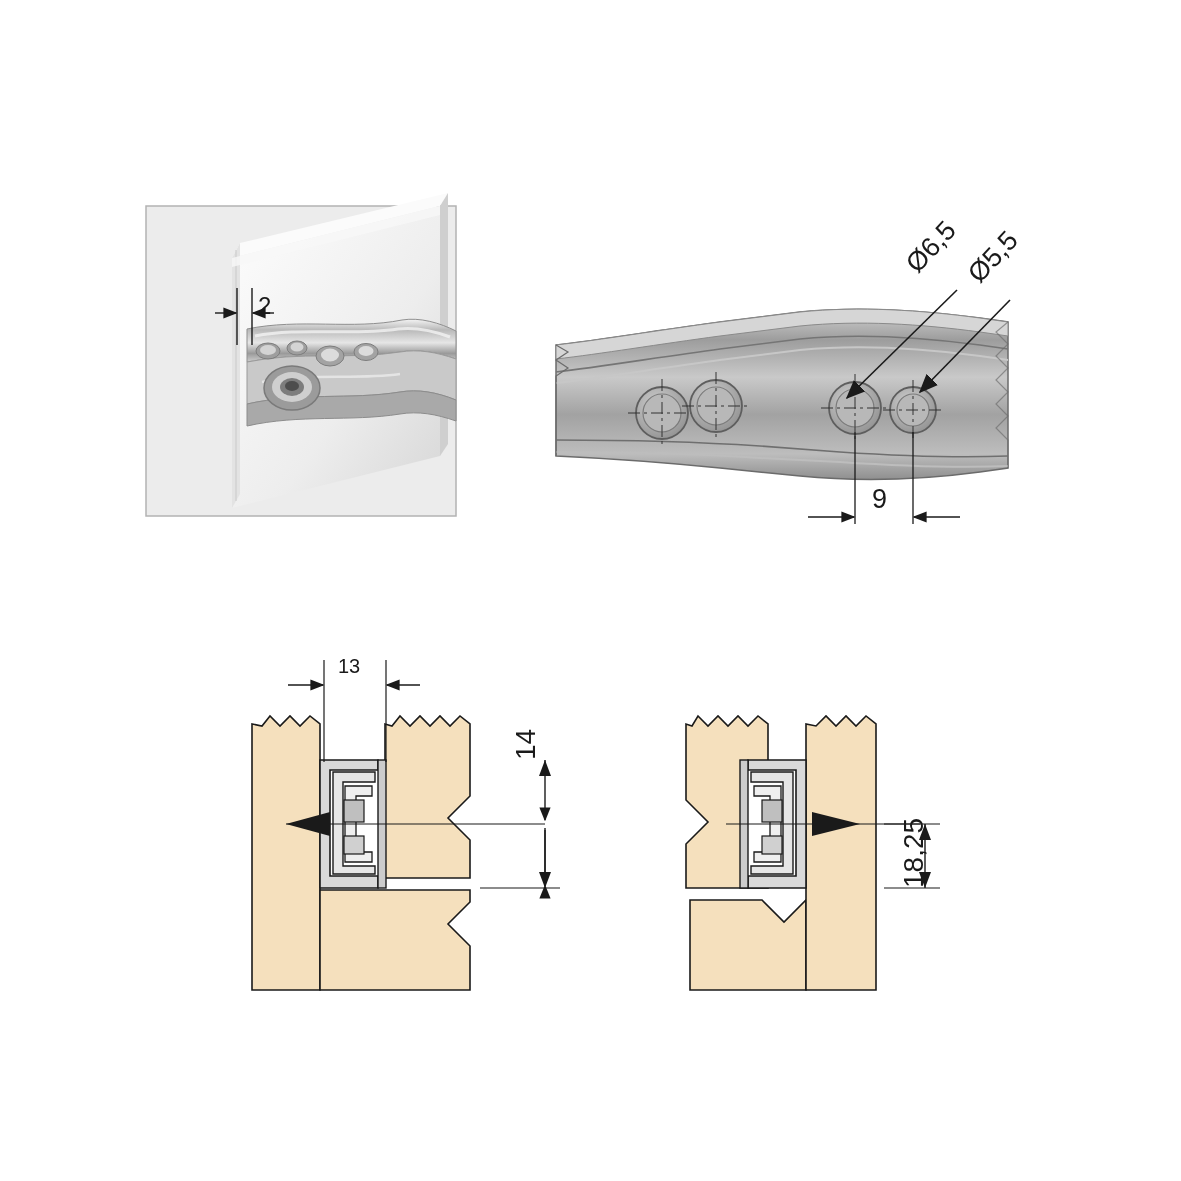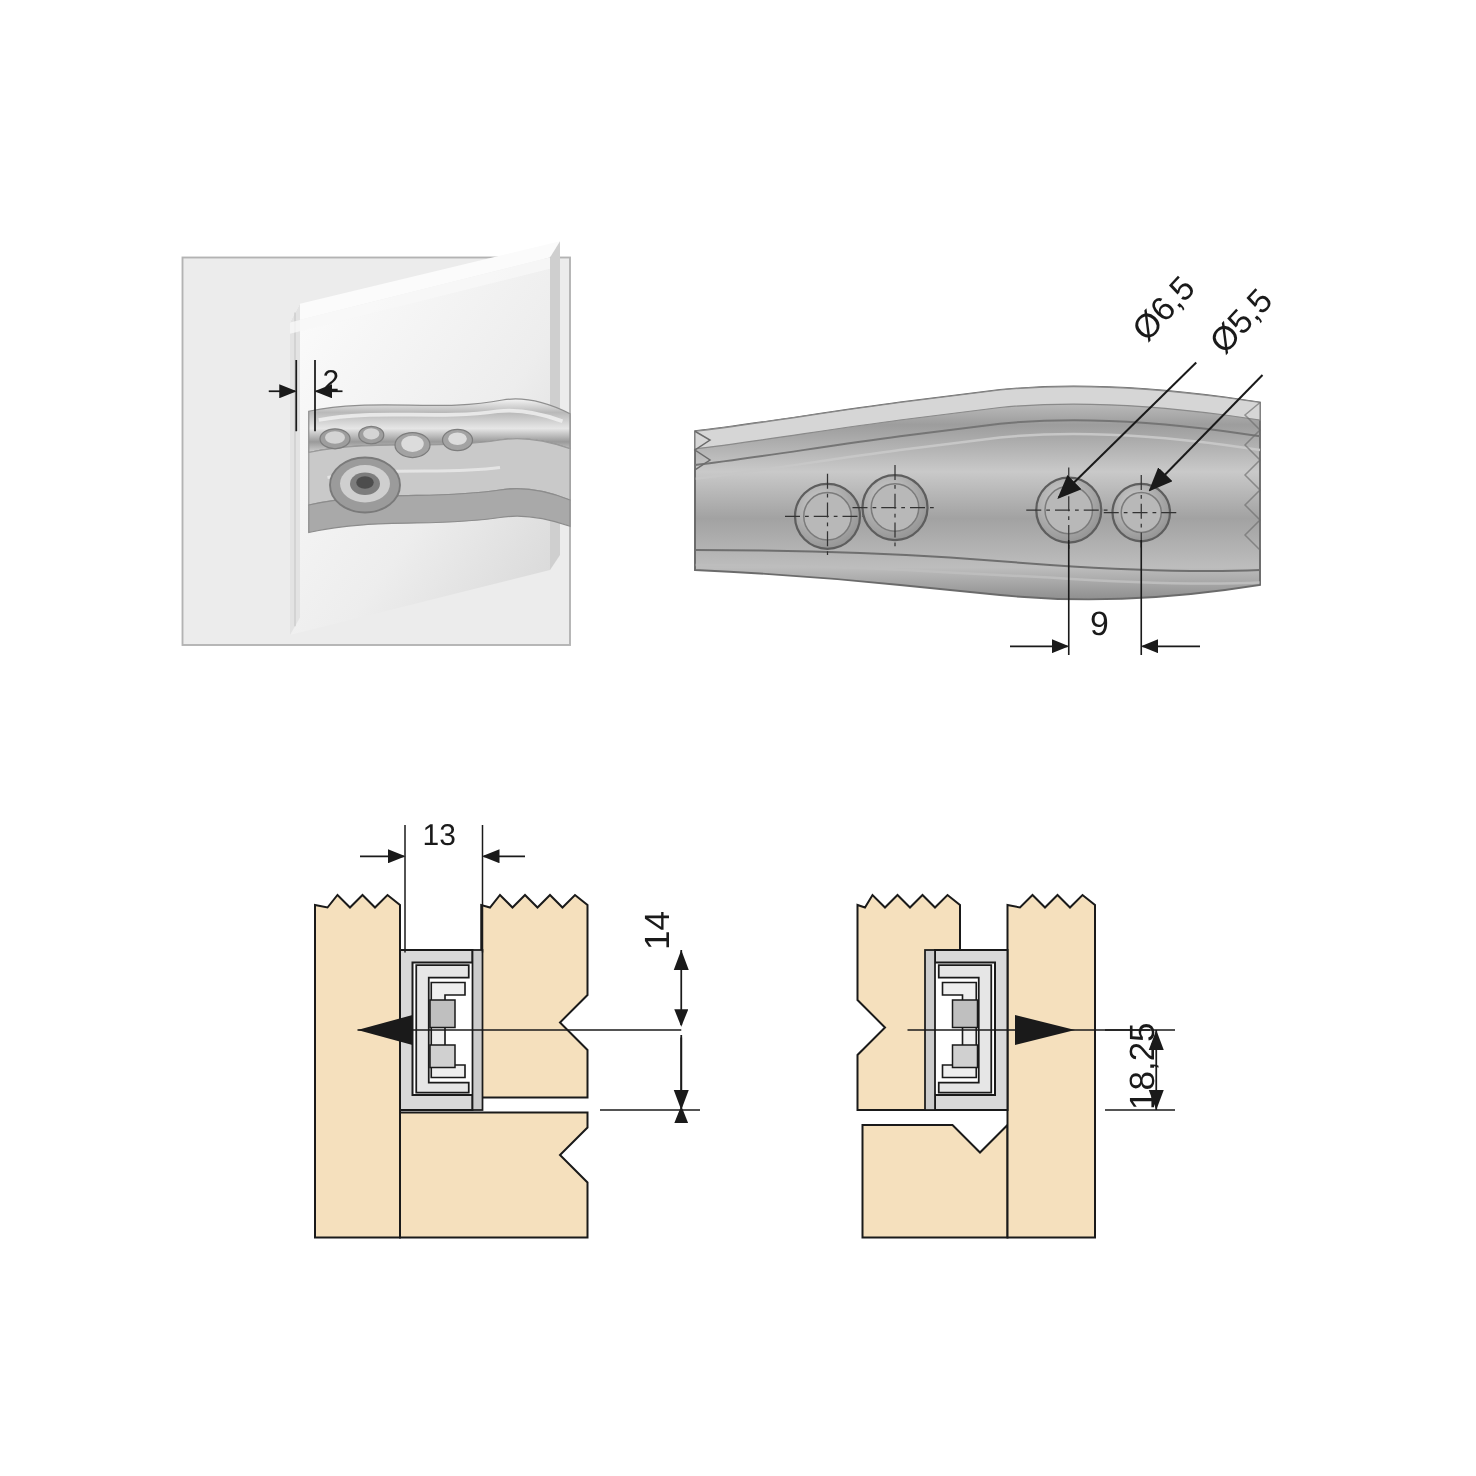--- a/index.html
+++ b/index.html
@@ -227,19 +227,19 @@
   </svg>
 
   <div class="lbl" style="left:258px;top:292px;font-size:24px;">2</div>
 
   <div class="lbl" style="left:900px;top:258px;font-size:27px;transform:rotate(-47deg);transform-origin:left top;">Ø6,5</div>
 
   <div class="lbl" style="left:962px;top:268px;font-size:27px;transform:rotate(-47deg);transform-origin:left top;">Ø5,5</div>
 
   <div class="lbl" style="left:872px;top:484px;font-size:27px;">9</div>
 
-  <div class="lbl" style="left:338px;top:655px;font-size:24px;">13</div>
+  <div class="lbl" style="left:338px;top:655px;font-size:20px;">13</div>
 
   <div class="lbl" style="left:510px;top:760px;font-size:28px;transform:rotate(-90deg);transform-origin:left top;">14</div>
 
   <div class="lbl" style="left:898px;top:888px;font-size:28px;transform:rotate(-90deg);transform-origin:left top;">18,25</div>
 
 </div>
 
 </body></html>

